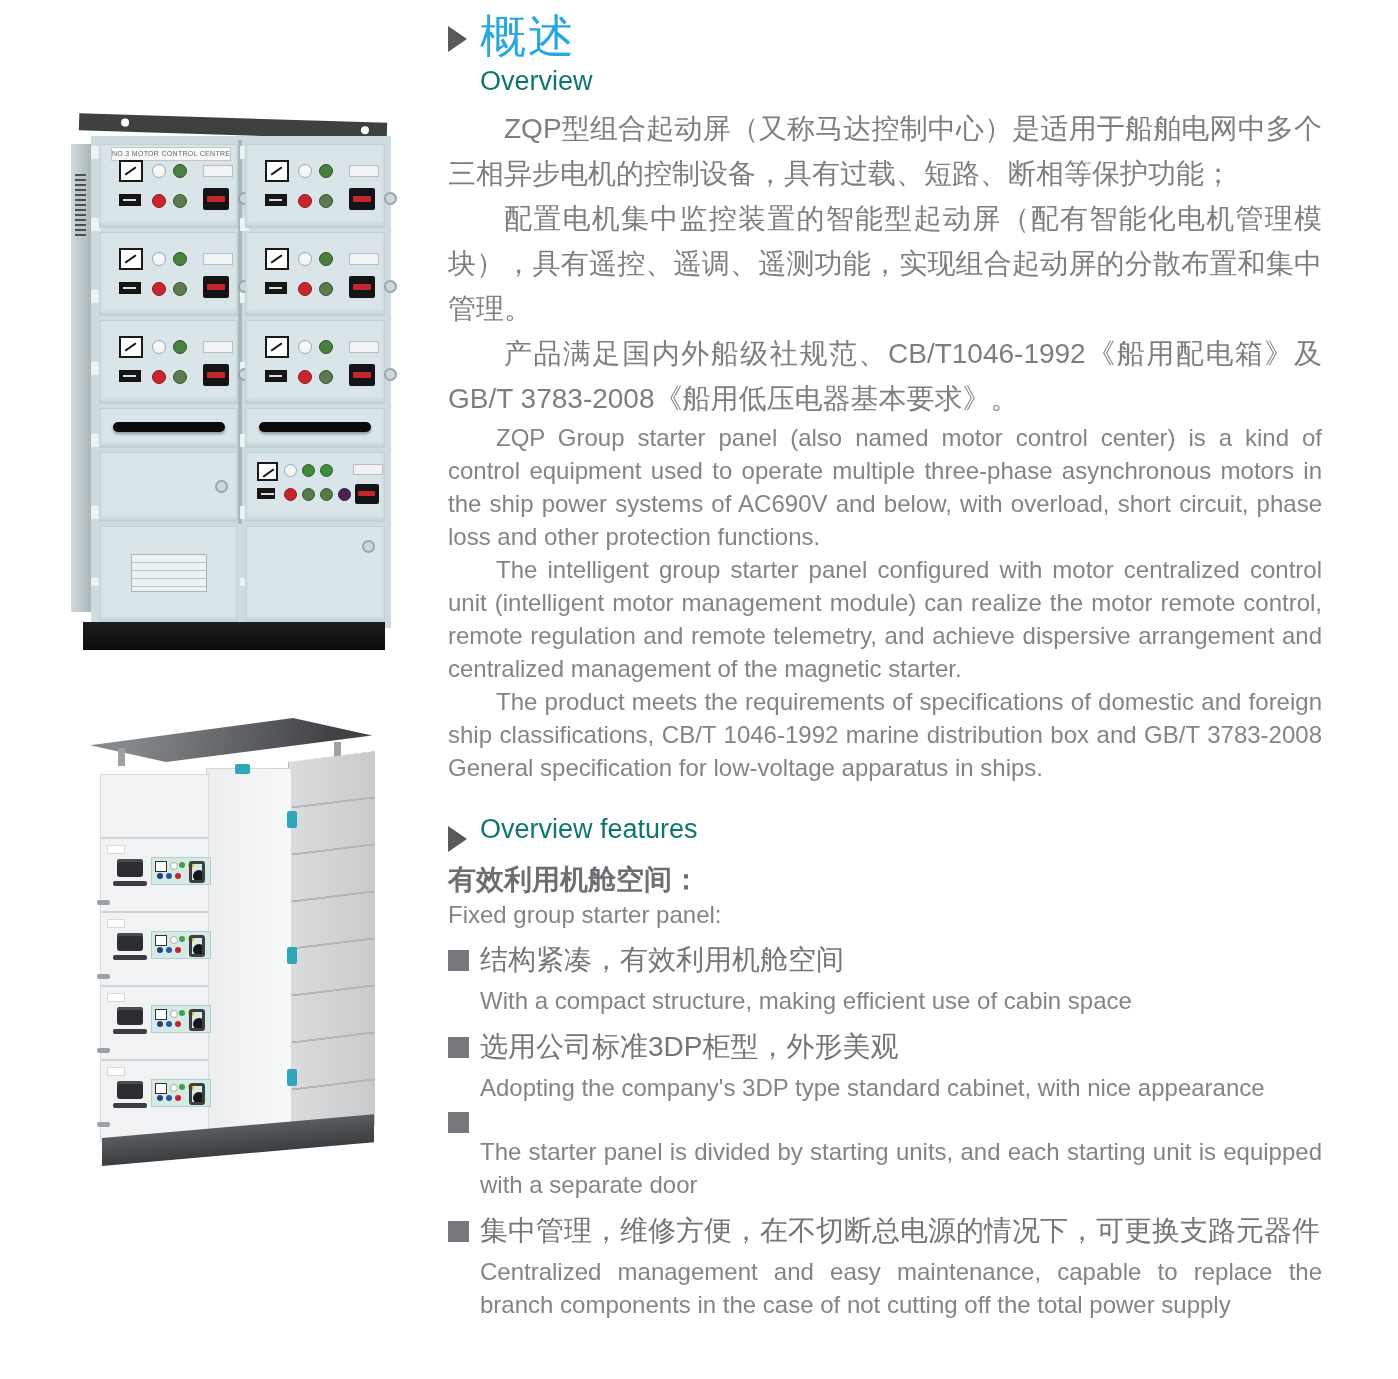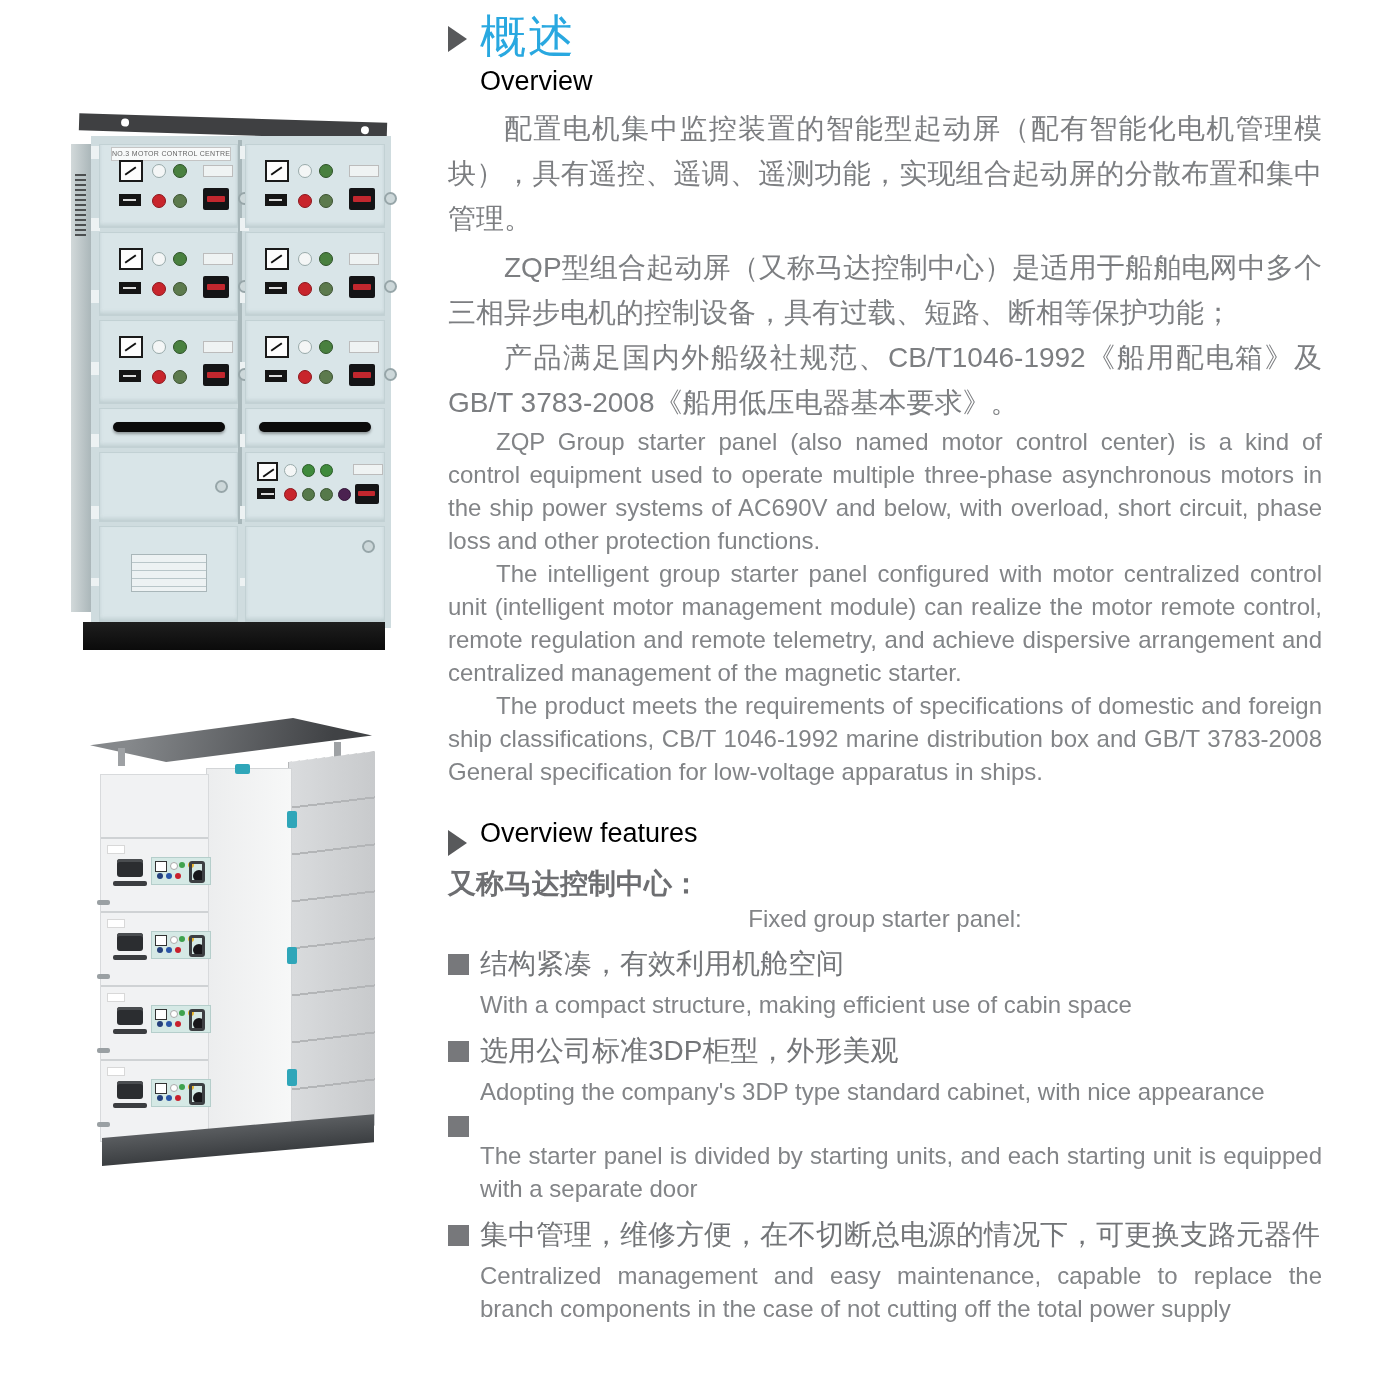--- a/index.html
+++ b/index.html
@@ -5,29 +5,29 @@
   html,body{margin:0;padding:0;background:#fff;}
   .page{position:relative;width:1398px;height:1379px;background:#ffffff;overflow:hidden;
         font-family:"Liberation Sans","DejaVu Sans",sans-serif;margin-left:24px;}
 
   
   .content{position:absolute;left:424px;top:10px;width:874px;}
   .sec-head{display:flex;align-items:flex-start;margin:0 0 8px 0;}
   .marker{margin:16px 13px 0 0;width:0;height:0;border-left:19px solid #58595b;
           border-top:13px solid transparent;border-bottom:13px solid transparent;}
   .h-zh{font-size:46px;line-height:52px;color:#29a8e0;letter-spacing:2px;}
-  .h-en{font-size:27px;line-height:34px;color:#000000;margin-top:2px;}
+  .h-en{font-size:27px;line-height:34px;color:#0f766e;margin-top:2px;}
   .p-zh{font-size:28px;line-height:45px;color:#7c7e81;text-align:justify;
         text-indent:2em;margin:0;}
   .p-zh.first{margin-top:4px;}
   .p-en{font-size:24px;line-height:33px;color:#828487;text-align:justify;
         text-indent:2em;margin:0;}
   .features{margin-top:26px;}
   .feat-sub-zh{font-size:28px;font-weight:700;color:#6d6e71;line-height:40px;margin-top:4px;}
-  .feat-sub-en{font-size:24px;color:#828487;line-height:30px;text-align:center;}
+  .feat-sub-en{font-size:24px;color:#828487;line-height:30px;}
   .feat-item{margin-top:8px;}
   .feat-zh-row{display:flex;align-items:center;}
   .bullet-sq{width:21px;height:21px;background:#77787b;margin-right:11px;flex:none;}
   .feat-zh{font-size:28px;line-height:44px;color:#737578;}
   .feat-en{font-size:24px;line-height:33px;color:#828487;margin-left:32px;
            margin-top:2px;text-align:justify;}
 
   
   .cab1{position:absolute;left:47px;top:116px;width:322px;height:536px;}
   .c1-flange{position:absolute;left:8px;top:2px;width:308px;height:17px;background:#3f4042;
@@ -407,37 +407,37 @@
   <div class="content">
 
     <div class="sec-head">
       <span class="marker"></span>
       <div>
         <div class="h-zh">概述</div>
         <div class="h-en">Overview</div>
       </div>
     </div>
 
+    <p class="p-zh first">ZQP型组合起动屏（又称马达控制中心）是适用于船舶电网中多个三相异步电机的控制设备，具有过载、短路、断相等保护功能；</p>
     <p class="p-zh">配置电机集中监控装置的智能型起动屏（配有智能化电机管理模块），具有遥控、遥调、遥测功能，实现组合起动屏的分散布置和集中管理。</p>
-    <p class="p-zh first">ZQP型组合起动屏（又称马达控制中心）是适用于船舶电网中多个三相异步电机的控制设备，具有过载、短路、断相等保护功能；</p>
     <p class="p-zh">产品满足国内外船级社规范、CB/T1046-1992《船用配电箱》及GB/T 3783-2008《船用低压电器基本要求》。</p>
 
     <p class="p-en">ZQP Group starter panel (also named motor control center) is a kind of control equipment used to operate multiple three-phase asynchronous motors in the ship power systems of AC690V and below, with overload, short circuit, phase loss and other protection functions.</p>
     <p class="p-en">The intelligent group starter panel configured with motor centralized control unit (intelligent motor management module) can realize the motor remote control, remote regulation and remote telemetry, and achieve dispersive arrangement and centralized management of the magnetic starter.</p>
     <p class="p-en">The product meets the requirements of specifications of domestic and foreign ship classifications, CB/T 1046-1992 marine distribution box and GB/T 3783-2008 General specification for low-voltage apparatus in ships.</p>
 
     <div class="features">
       <div class="sec-head">
         <span class="marker"></span>
         <div>
           <div class="h-en">Overview features</div>
         </div>
       </div>
 
-      <div class="feat-sub-zh">又称马达控制中心：</div>
+      <div class="feat-sub-zh">有效利用机舱空间：</div>
       <div class="feat-sub-en">Fixed group starter panel:</div>
 
       <div class="feat-item">
         <div class="feat-zh-row">
           <span class="bullet-sq"></span>
           <span class="feat-zh">结构紧凑，有效利用机舱空间</span>
         </div>
         <div class="feat-en">With a compact structure, making efficient use of cabin space</div>
       </div>
 

